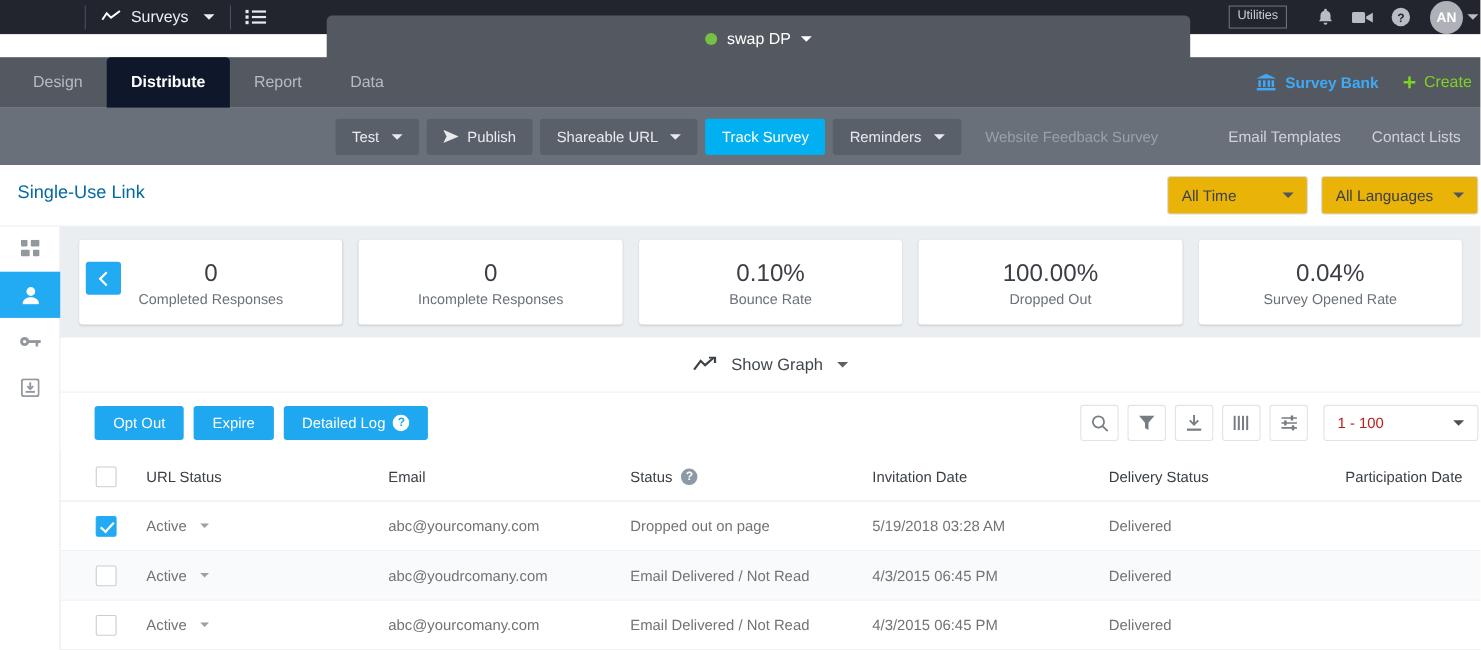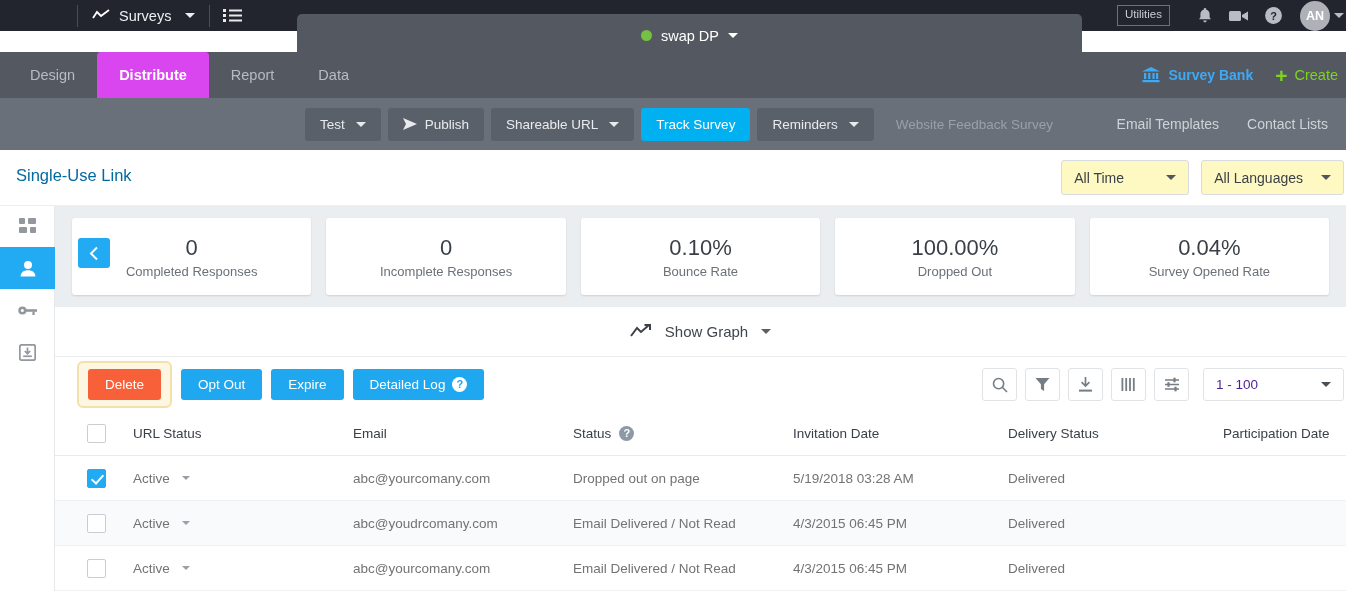--- a/index.html
+++ b/index.html
@@ -70,21 +70,21 @@
     position: absolute; left: 0; top: 52px; width: 1346px; height: 46px;
     background: #545961;
     text-align: right;
   }
   .navtabs { display: flex; height: 46px; padding-left: 8px; }
   .navtab {
     display: flex; align-items: center; justify-content: center;
     padding: 0 22px; height: 46px; color: #b7bbc2; font-size: 14.5px;
     cursor: pointer; border-radius: 4px 4px 0 0;
   }
-  .navtab.active { background: #d946ef; color: #ffffff; font-weight: bold; }
+  .navtab.active { background: #0f172a; color: #ffffff; font-weight: bold; }
   .navrow-right {
     position: absolute; right: 0; top: 0; height: 46px;
     display: flex; align-items: center; gap: 22px; padding-right: 8px;
   }
   .sbank { display: flex; align-items: center; gap: 8px; color: #3fa9f5; font-size: 14px; font-weight: bold; cursor: pointer; }
   .createbtn { display: flex; align-items: center; gap: 7px; color: #7ed321; font-size: 14.5px; cursor: pointer; }
   .plus { font-size: 21px; line-height: 1; font-weight: bold; }
 
   
   .actionbar {
@@ -127,21 +127,21 @@
   }
   .pagetitle {
     position: absolute; left: 16px; top: 16px;
     font-size: 16.5px; color: #0369a1;
   }
   .titlerow-right {
     position: absolute; right: 0; top: 10px; display: flex; gap: 12px; padding-right: 2px;
   }
   .selectbox {
     min-width: 128px; height: 35px; border: 1px solid #d8dbdf; border-radius: 3px;
-    background: #fef9c3; display: flex; align-items: center;
+    background: #eab308; display: flex; align-items: center;
     justify-content: space-between; padding: 0 12px; font-size: 14px;
     color: #3c4147; cursor: pointer; gap: 18px;
   }
   .selectbox .caret { border-top-color: #51565c; }
 
   
   .metrics {
     position: absolute; left: 55px; top: 206px; width: 1291px; height: 101px;
     background: #eaeef1; display: flex; align-items: center; gap: 15px;
     padding: 0 17px;
@@ -200,21 +200,21 @@
     padding-right: 2px;
   }
   .iconbtn {
     width: 35px; height: 33px; border: 1px solid #e1e4e7; border-radius: 3px;
     background: #ffffff; display: flex; align-items: center; justify-content: center;
     color: #767c83; cursor: pointer;
   }
   .pager {
     width: 141px; height: 33px; border: 1px solid #e1e4e7; border-radius: 3px;
     background: #ffffff; display: flex; align-items: center; justify-content: space-between;
-    padding: 0 12px; font-size: 13.5px; color: #4c1d95; cursor: pointer; margin-left: 6px;
+    padding: 0 12px; font-size: 13.5px; color: #b91c1c; cursor: pointer; margin-left: 6px;
   }
   .pager .caret { border-top-color: #4a4f55; }
 
   
   .table { position: absolute; left: 55px; top: 411px; width: 1291px; }
   .trow { display: flex; align-items: center; height: 45px; padding-left: 32px; }
   .thead { height: 45px; border-bottom: 1px solid #e8eaec; }
   .thead .cell { color: #3a4047; font-size: 13.5px; }
   .tbody-row { border-bottom: 1px solid #f0f1f3; height: 45px; }
   .tbody-row.alt { background: #f9fafb; }
@@ -465,23 +465,20 @@
             <polyline points="14.5,1 20,1 20,6" fill="none" stroke="#3c4147" stroke-width="2"></polyline>
           </svg>
       </span>
       <span>Show Graph</span>
       <span class="caret"></span>
     </div>
   </div>
 
   <div class="gridbar">
     <div class="gridbtns">
-      <span class="delete-wrap">
-        <button class="gbtn danger">Delete</button>
-      </span>
       <button class="gbtn">Opt Out</button>
       <button class="gbtn">Expire</button>
       <button class="gbtn">
         <span>Detailed Log</span>
         <span class="qmark">?</span>
       </button>
     </div>
 
     <div class="gridbar-right">
       <div class="iconbtn">

